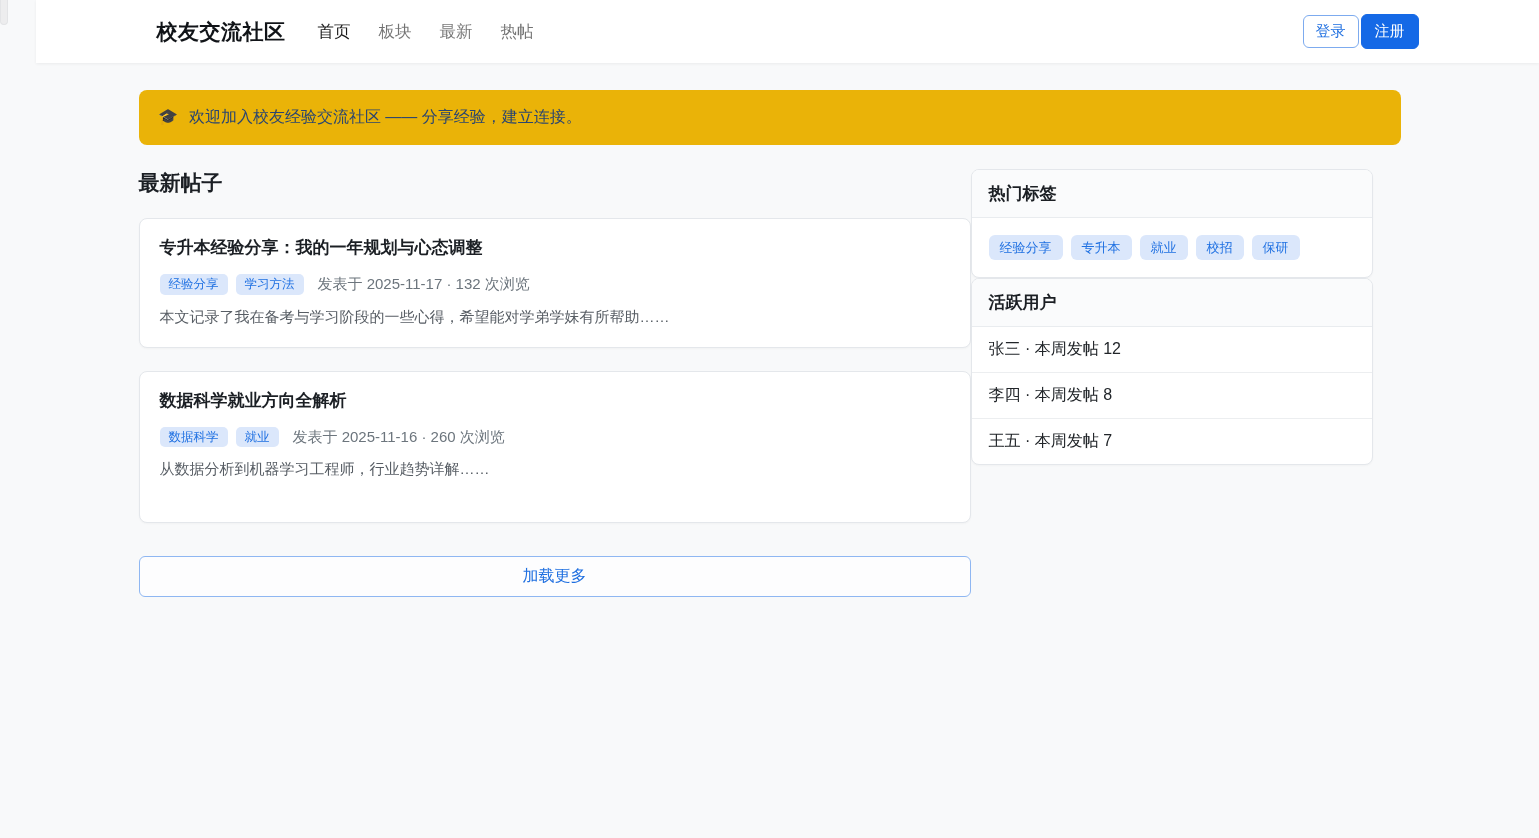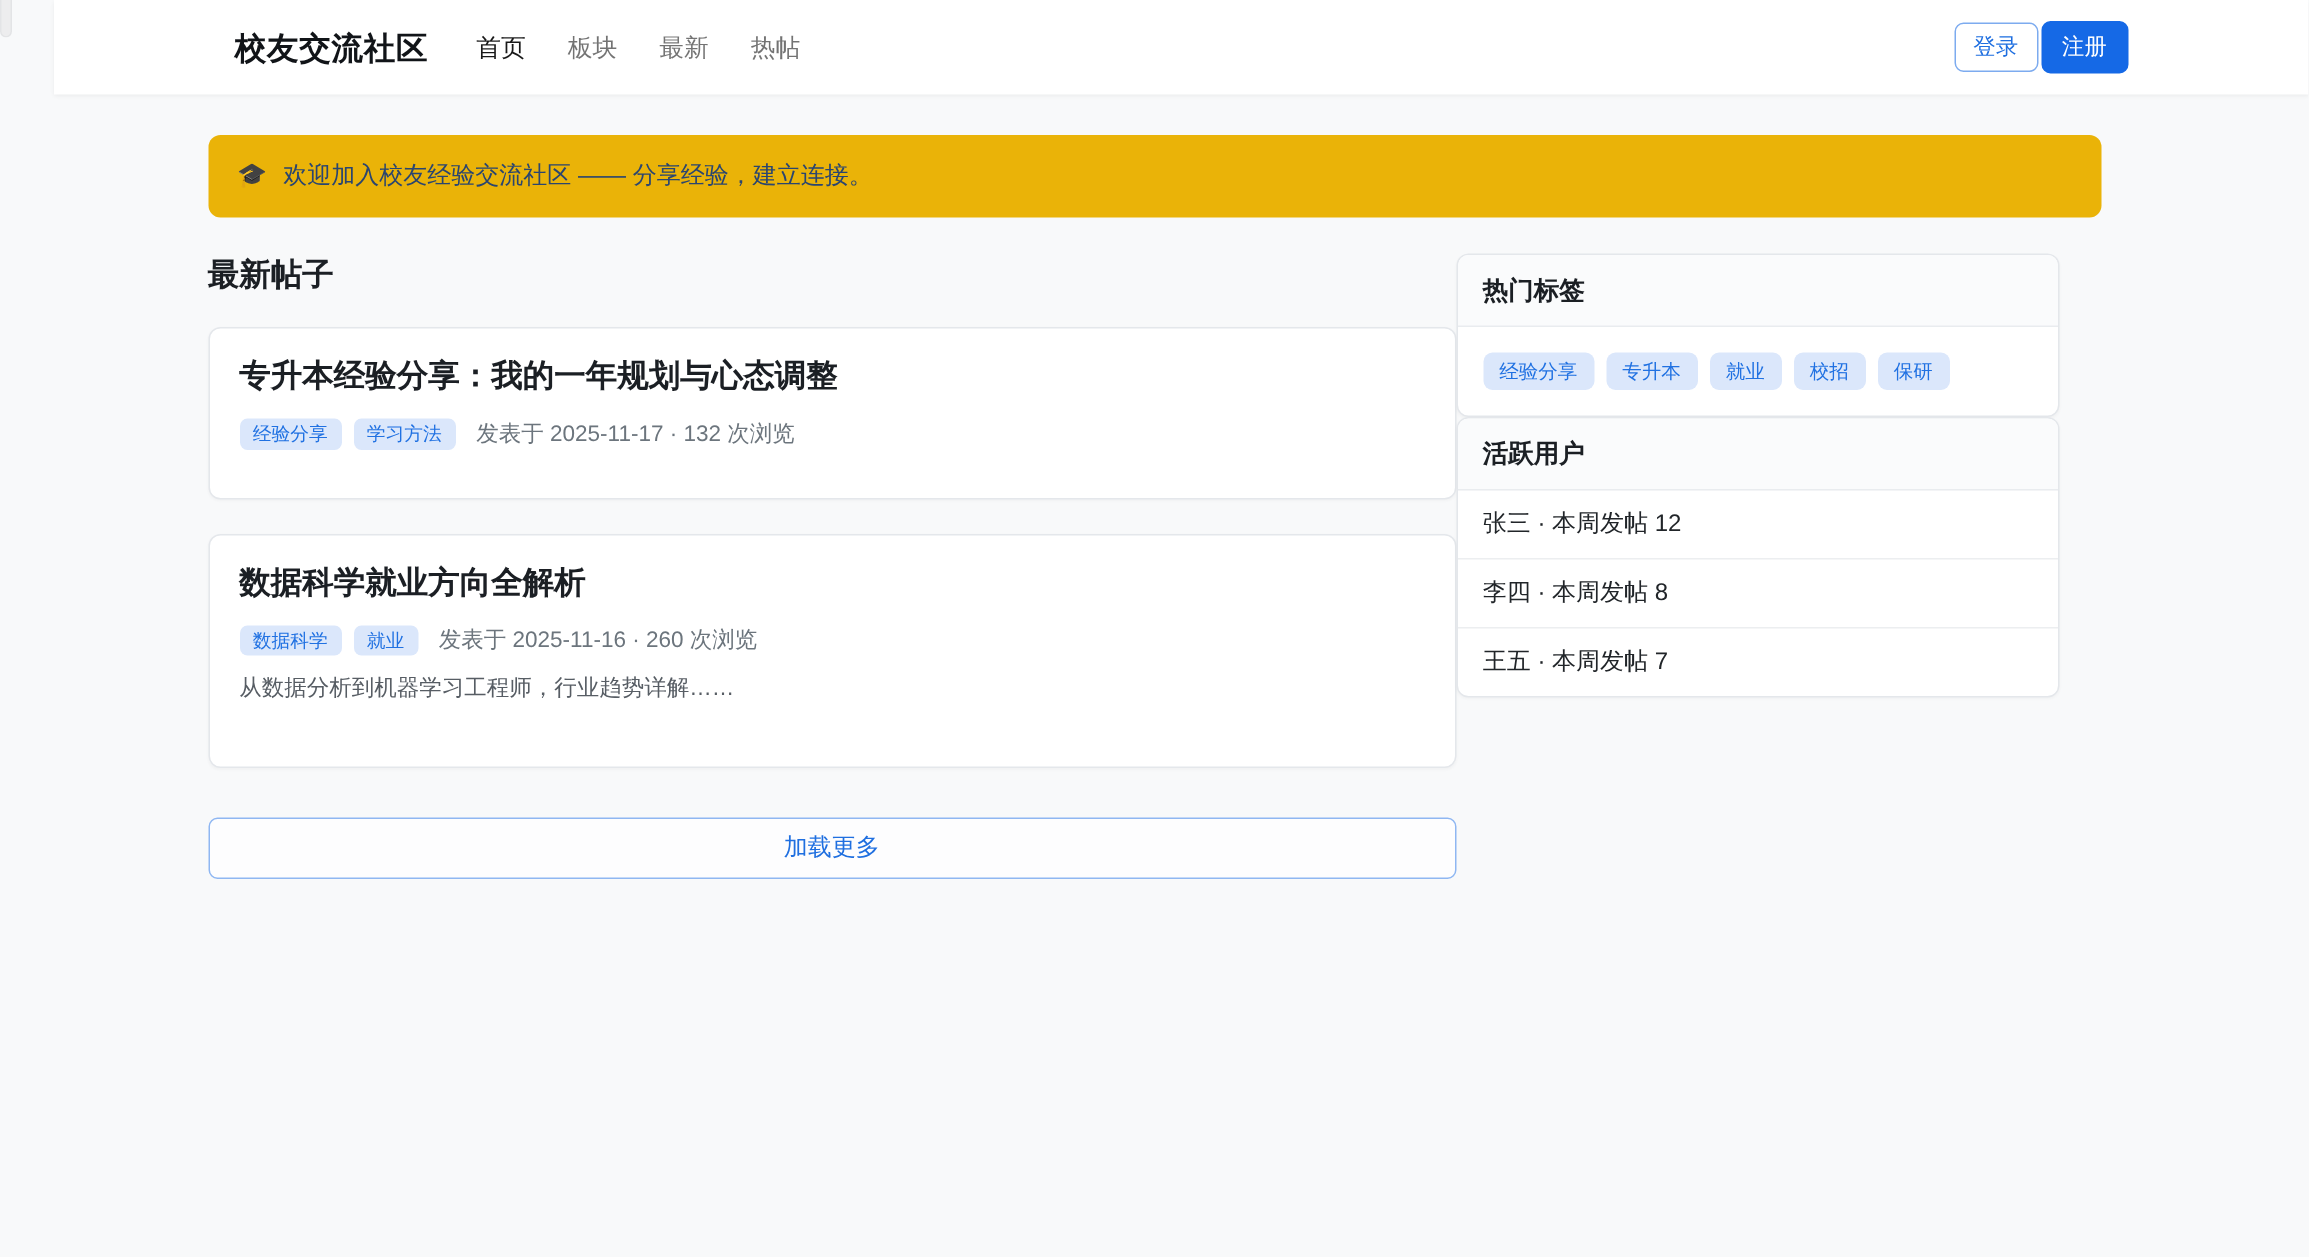--- a/index.html
+++ b/index.html
@@ -100,21 +100,21 @@
     background: #ffffff;
     border: 1px solid #e4e7eb;
     border-radius: 8px;
     padding: 17px 20px 20px 20px;
     margin-bottom: 23px;
     box-shadow: 0 1px 2px rgba(0,0,0,.03);
     cursor: pointer;
   }
   .post-card.tall { padding-bottom: 42px; }
   .post-title {
-    font-size: 21px;
+    font-size: 17px;
     font-weight: 700;
     margin: 0 0 15px 0;
     color: #1b1f24;
   }
   .post-meta-row {
     display: flex;
     align-items: center;
     gap: 8px;
     margin-bottom: 12px;
   }
@@ -225,20 +225,21 @@
       <h2 class="section-title">最新帖子</h2>
 
       
       <div class="post-card">
         <h3 class="post-title">专升本经验分享：我的一年规划与心态调整</h3>
         <div class="post-meta-row">
           <span class="tag">经验分享</span>
           <span class="tag">学习方法</span>
           <span class="post-meta">发表于 2025-11-17 · 132 次浏览</span>
         </div>
+        <p class="post-excerpt">本文记录了我在备考与学习阶段的一些心得，希望能对学弟学妹有所帮助……</p>
       </div>
 
       
       <div class="post-card tall">
         <h3 class="post-title">数据科学就业方向全解析</h3>
         <div class="post-meta-row">
           <span class="tag">数据科学</span>
           <span class="tag">就业</span>
           <span class="post-meta">发表于 2025-11-16 · 260 次浏览</span>
         </div>

